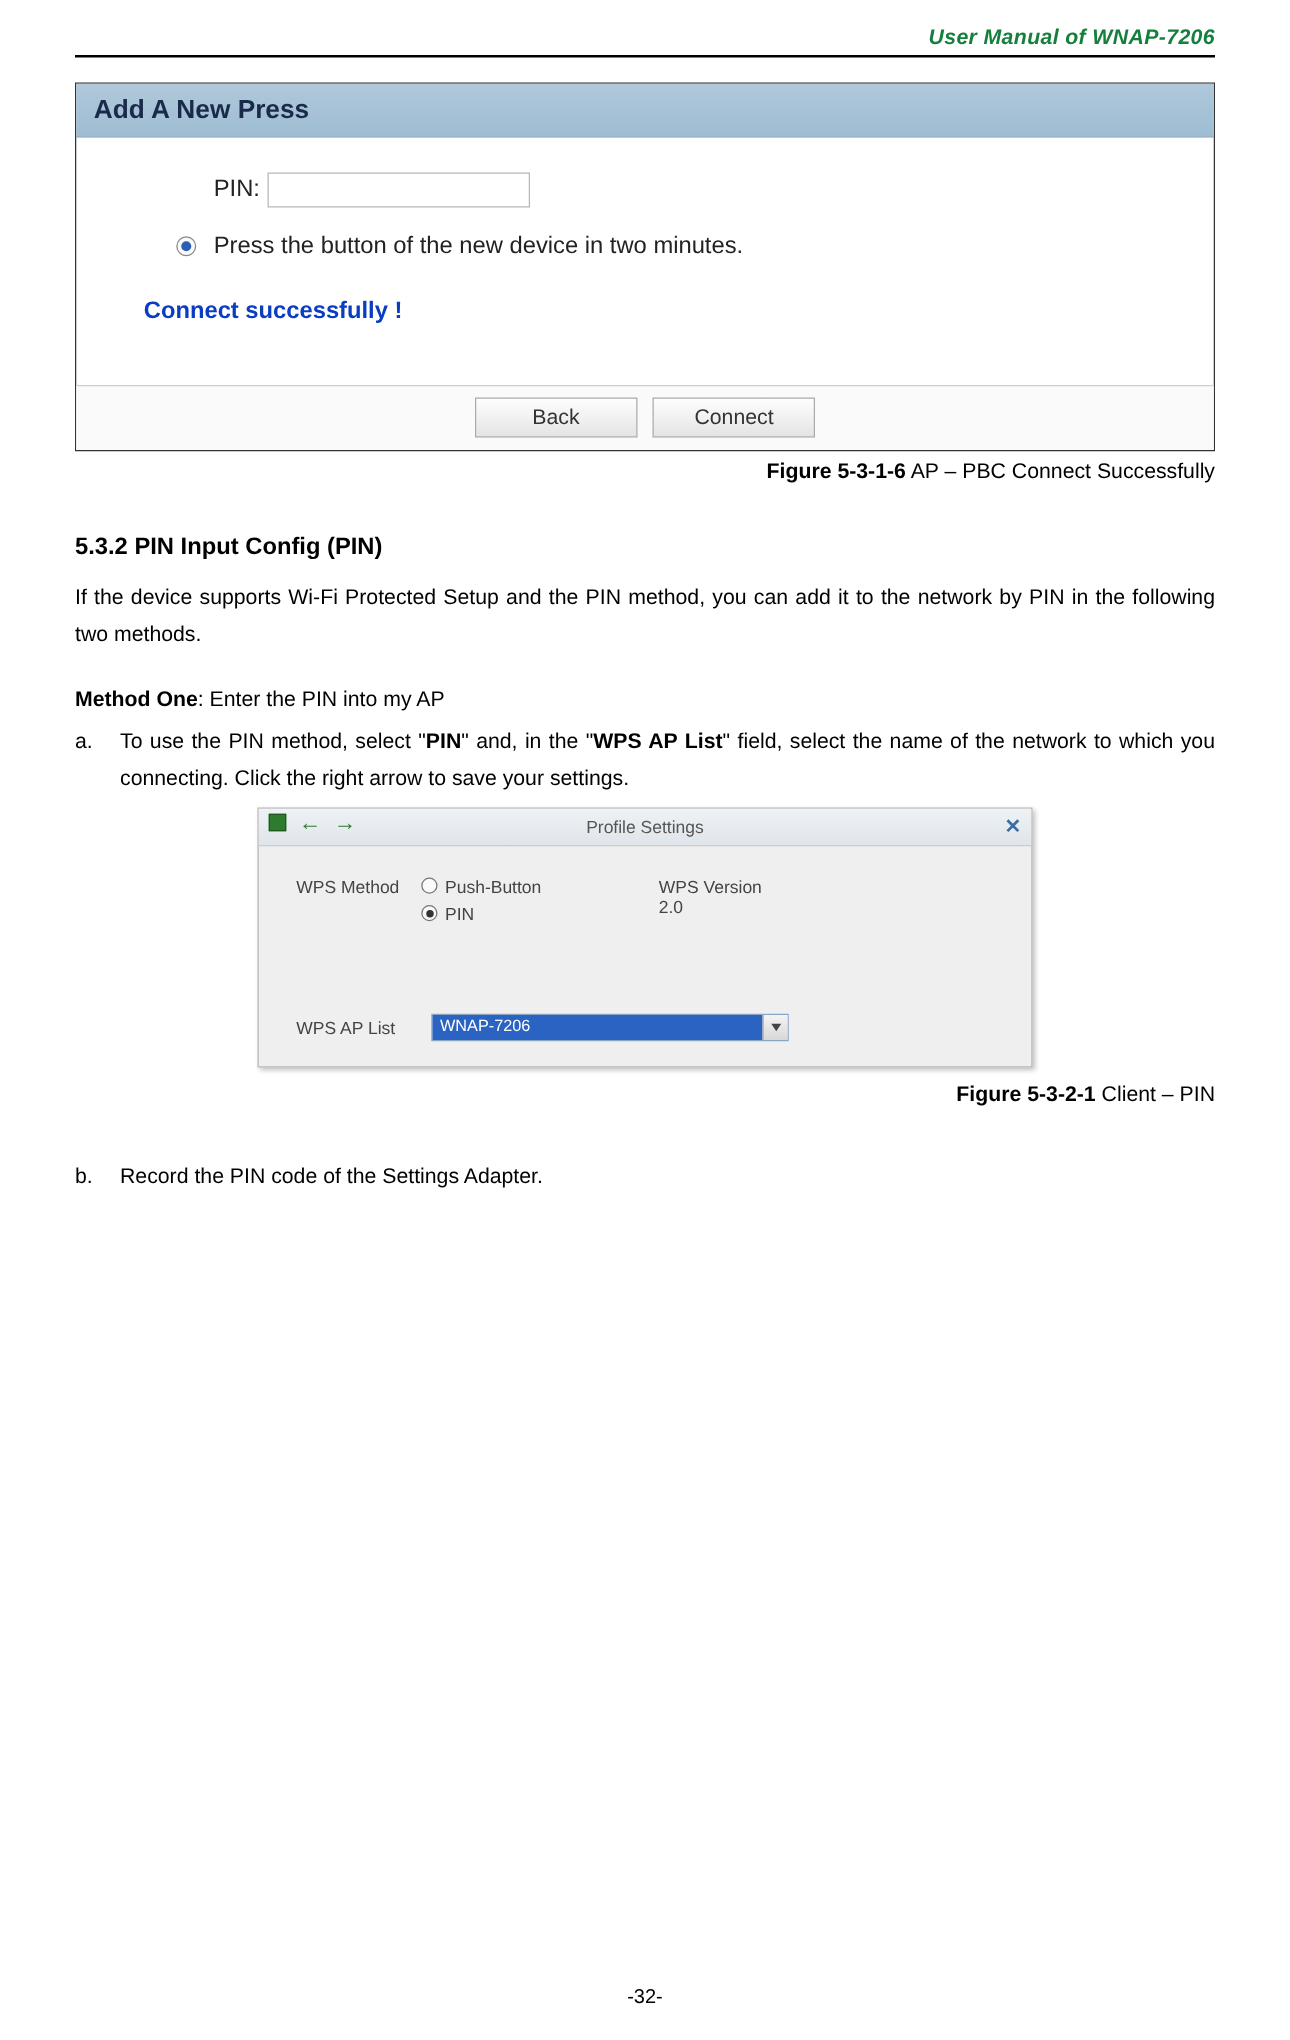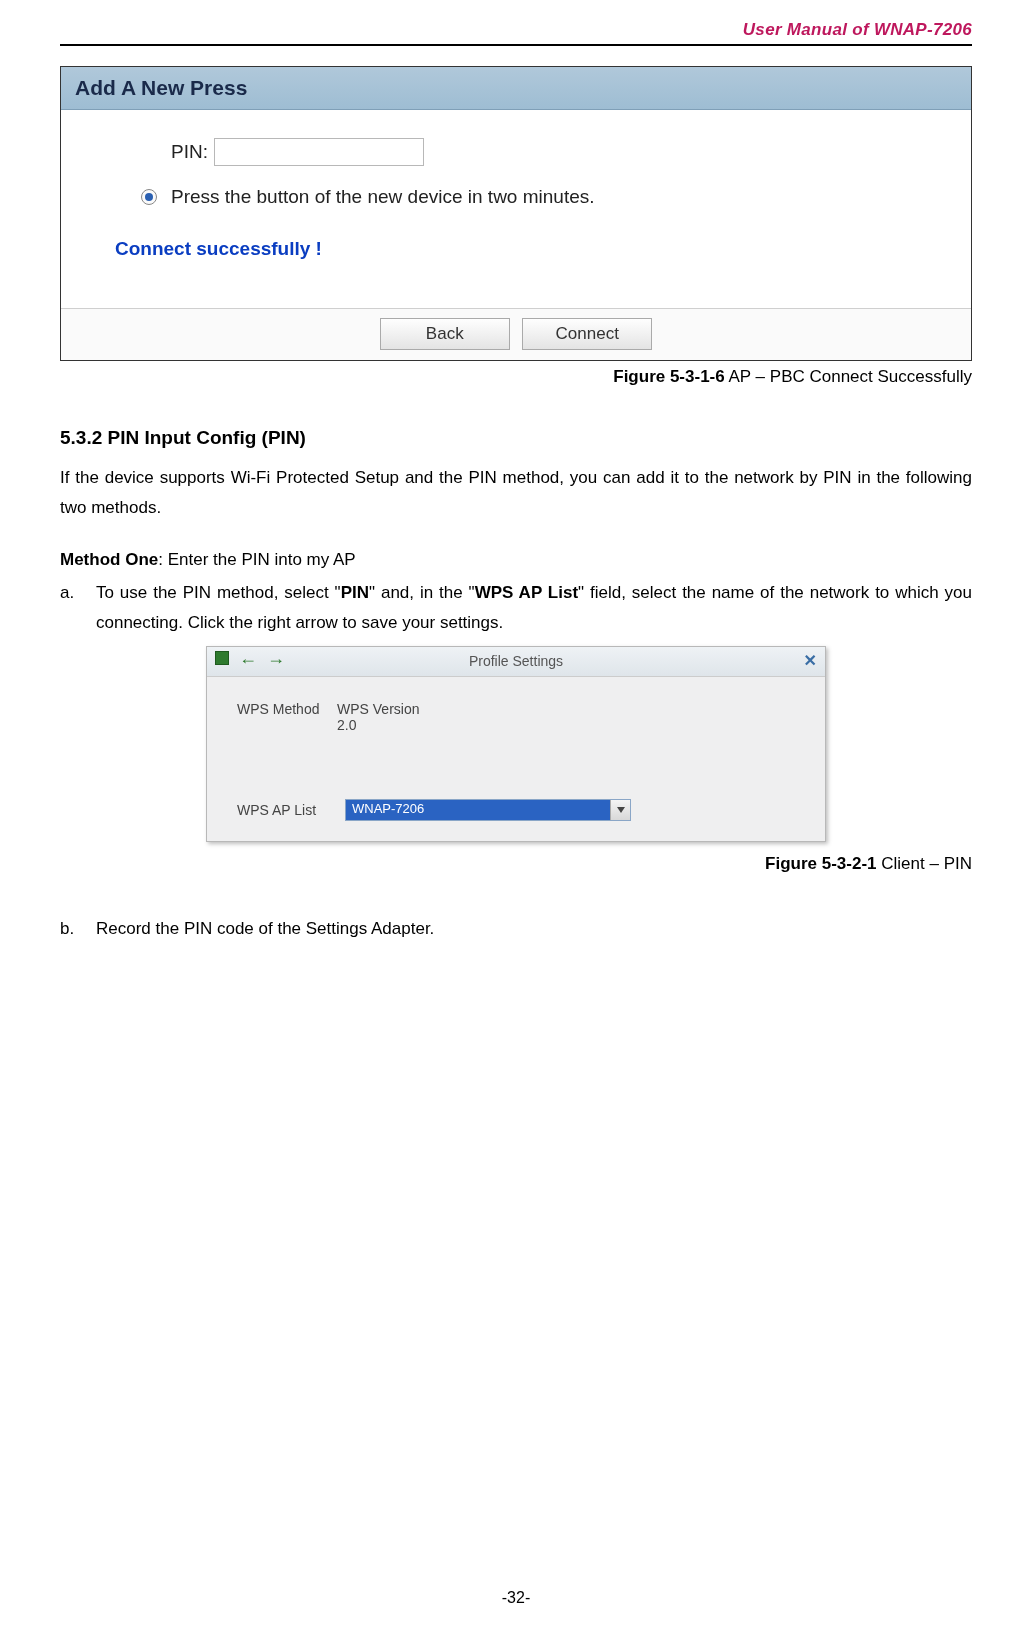--- a/index.html
+++ b/index.html
@@ -10,21 +10,21 @@
       background: #fff;
       padding: 20px 60px 0 60px;
       color: #000;
       position: relative;
     }
     .header-title {
       text-align: right;
       font-weight: bold;
       font-style: italic;
       font-size: 17px;
-      color: #be185d;
+      color: #15803d;
       letter-spacing: 0.3px;
     }
     .header-rule {
       border: none;
       border-top: 2px solid #000;
       margin-top: 4px;
       margin-bottom: 20px;
     }
 
     
@@ -294,20 +294,32 @@
         <span class="sq-icon"></span>
         <span class="arrow">←</span>
         <span class="arrow">→</span>
       </div>
       <div class="dialog2-title">Profile Settings</div>
       <div class="dialog2-close">✕</div>
     </div>
     <div class="dialog2-body">
       <div class="d2-row">
         <div class="d2-label">WPS Method</div>
+        <div class="d2-radiocol">
+          <div class="d2-radio">
+            <span class="d2-radio-outer"></span>
+            <span>Push-Button</span>
+          </div>
+          <div class="d2-radio">
+            <span class="d2-radio-outer">
+                <span class="d2-radio-dot"></span>
+              </span>
+            <span>PIN</span>
+          </div>
+        </div>
         <div class="d2-versioncol">
           <div>WPS Version</div>
           <div>2.0</div>
         </div>
       </div>
       <div class="d2-gap"></div>
       <div class="d2-select-row">
         <div class="d2-label">WPS AP List</div>
         <div class="d2-select">
           <div class="d2-select-val">WNAP-7206</div>

